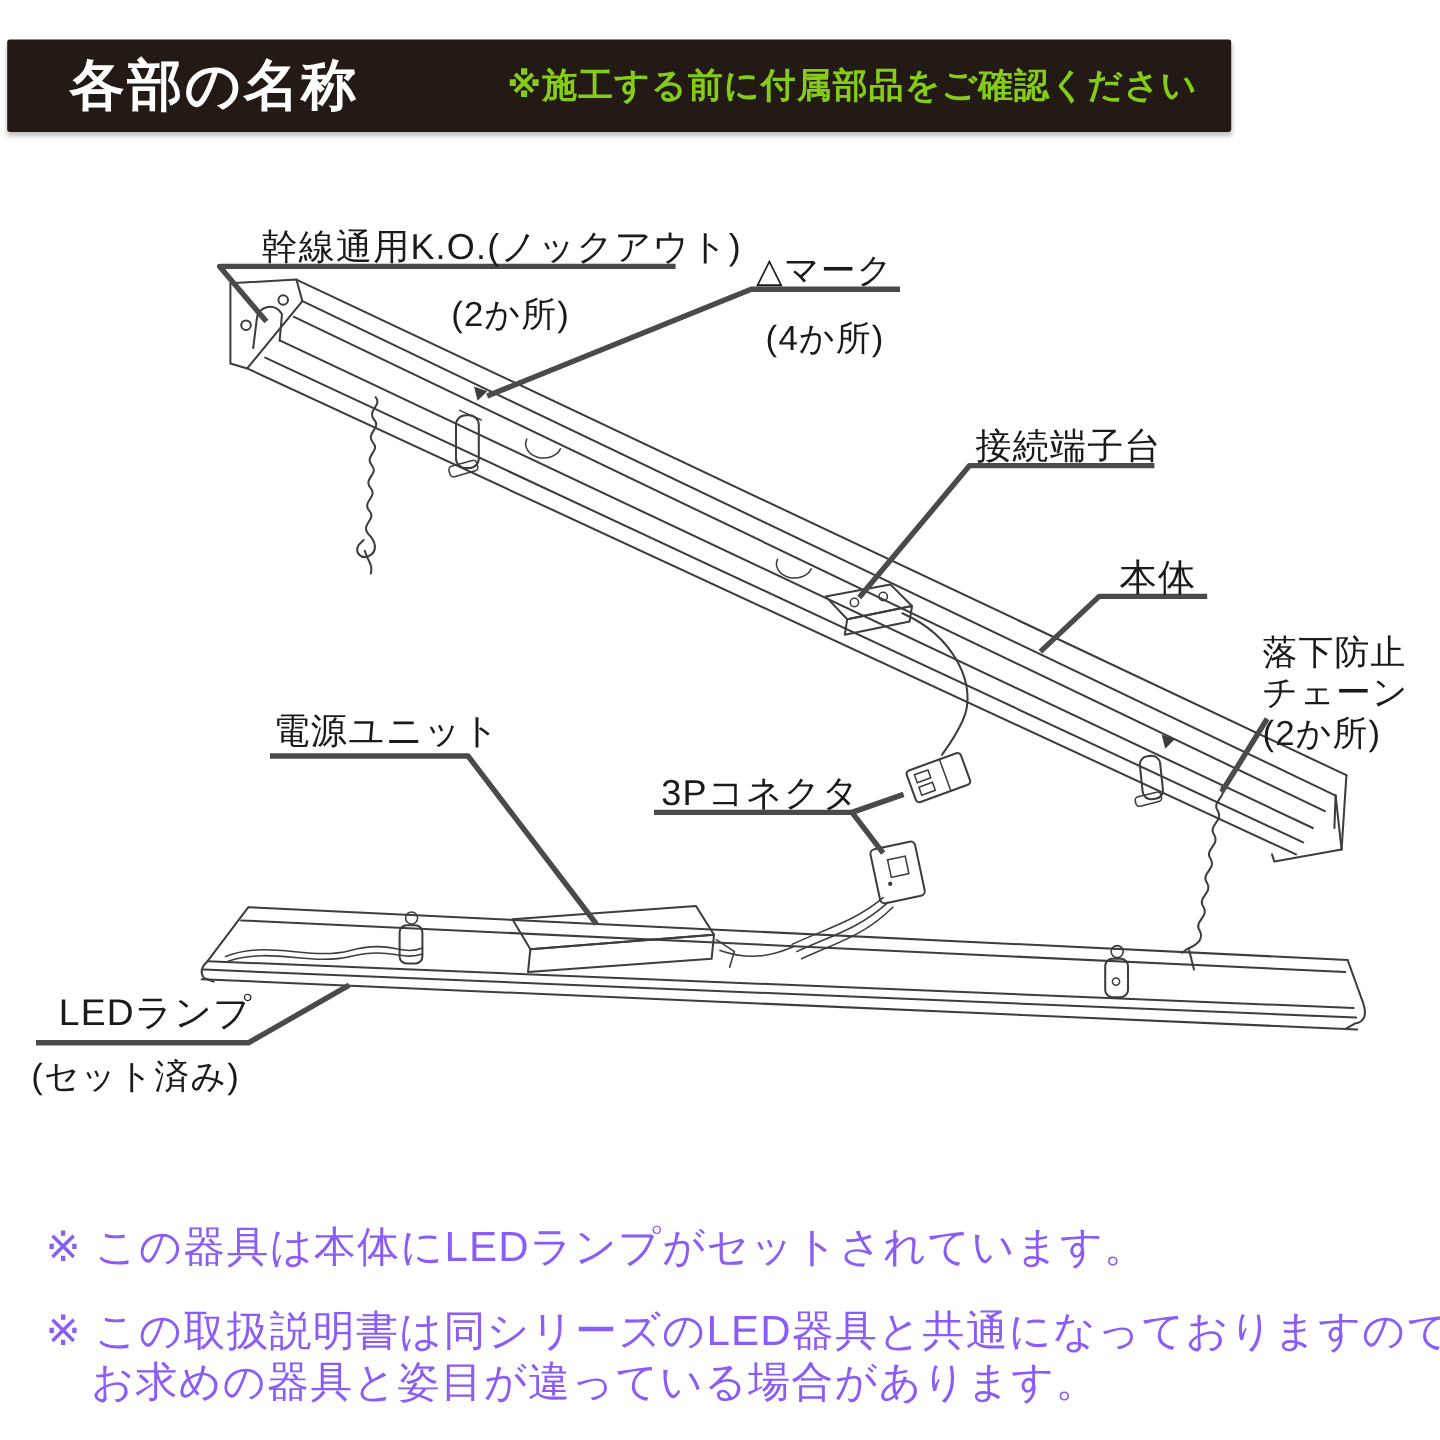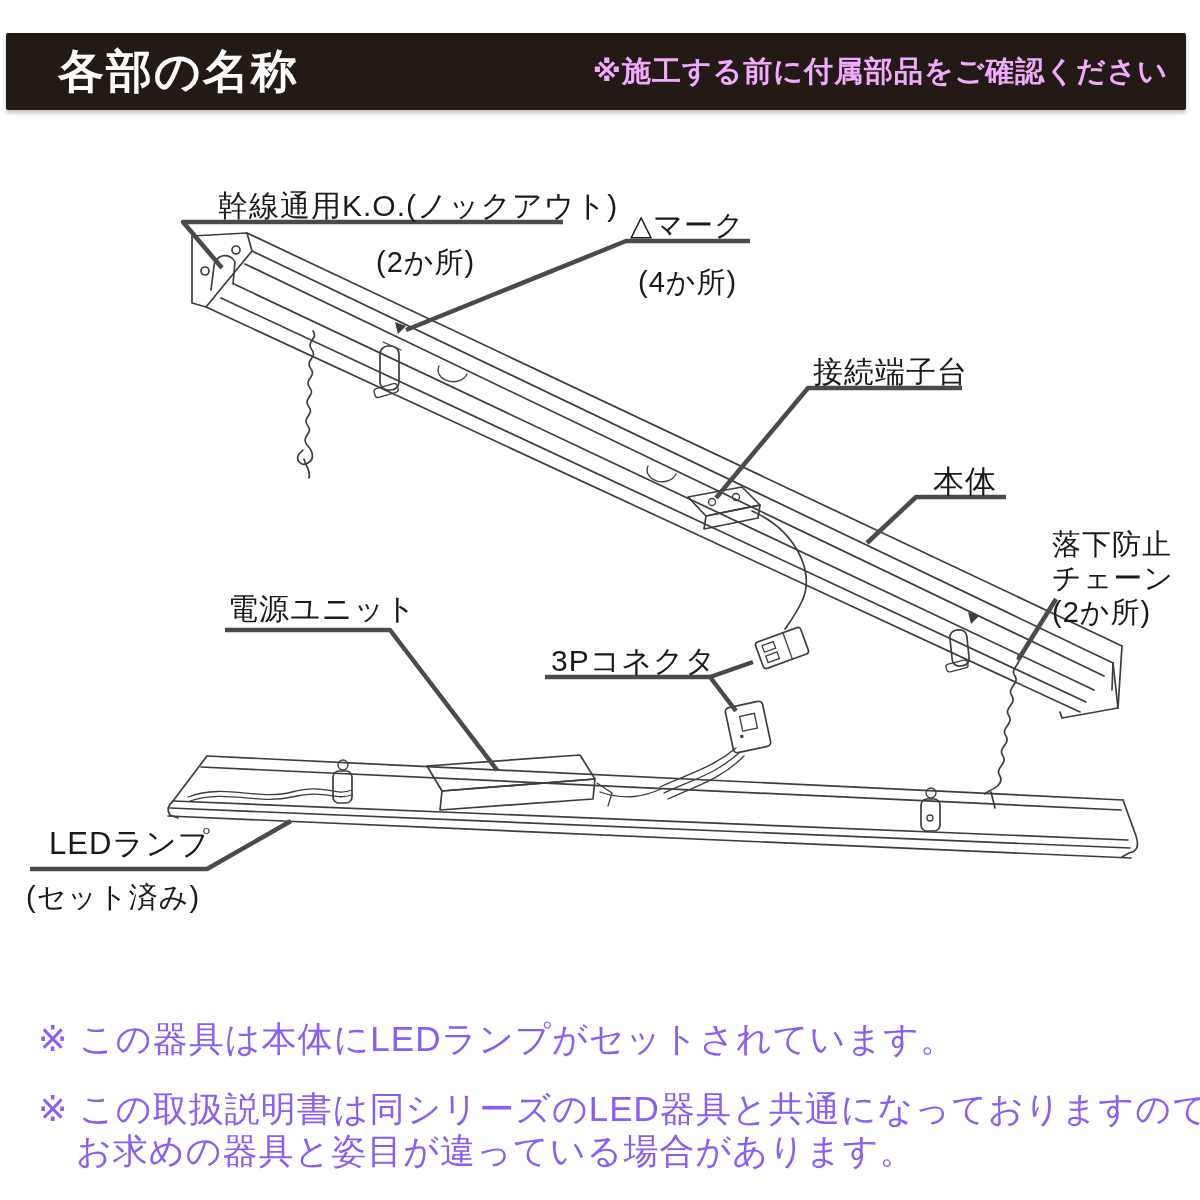--- a/index.html
+++ b/index.html
@@ -1,27 +1,27 @@
 <!DOCTYPE html>
 <html><head>
 <meta charset="utf-8">
 <style>
   html,body{margin:0;padding:0;background:#ffffff;}
   body{font-family:"Liberation Sans","DejaVu Sans",sans-serif;color:#1a1a1a;}
   .page{position:relative;width:1200px;height:1200px;background:#ffffff;overflow:hidden;}
 
   
   .header-bar{
-    position:absolute;left:6px;top:33px;width:1180px;height:77px;
+    position:absolute;left:6px;top:33px;width:1020px;height:77px;
     background:#241a15;border-radius:2px;
     display:flex;align-items:center;justify-content:space-between;
     box-shadow:0 3px 4px rgba(0,0,0,0.25);
   }
   .header-title{color:#fff;font-size:46px;font-weight:bold;letter-spacing:2px;padding-left:52px;white-space:nowrap;}
-  .header-note{color:#f0abfc;font-size:29px;font-weight:bold;letter-spacing:1px;padding-right:18px;white-space:nowrap;}
+  .header-note{color:#84cc16;font-size:29px;font-weight:bold;letter-spacing:1px;padding-right:28px;white-space:nowrap;}
 
   
   .lbl{position:absolute;white-space:nowrap;color:#1a1a1a;letter-spacing:1px;}
   .fs29{font-size:29px;} .fs30{font-size:30px;} .fs31{font-size:31px;}
   .chain-lbl{line-height:34px;}
 
   svg{position:absolute;left:0;top:0;}
   .draw{stroke:#3d3d3d;stroke-width:1.7;fill:none;stroke-linecap:round;stroke-linejoin:round;}
   .draw-thin{stroke:#3d3d3d;stroke-width:1.3;fill:none;stroke-linecap:round;}
   .leader{stroke:#4a4a4a;stroke-width:4.5;fill:none;stroke-linejoin:round;stroke-linecap:butt;}

